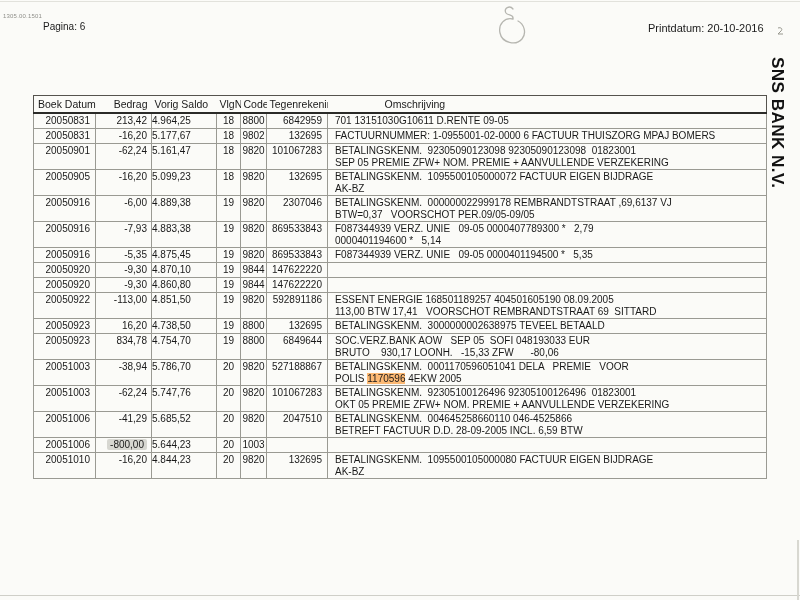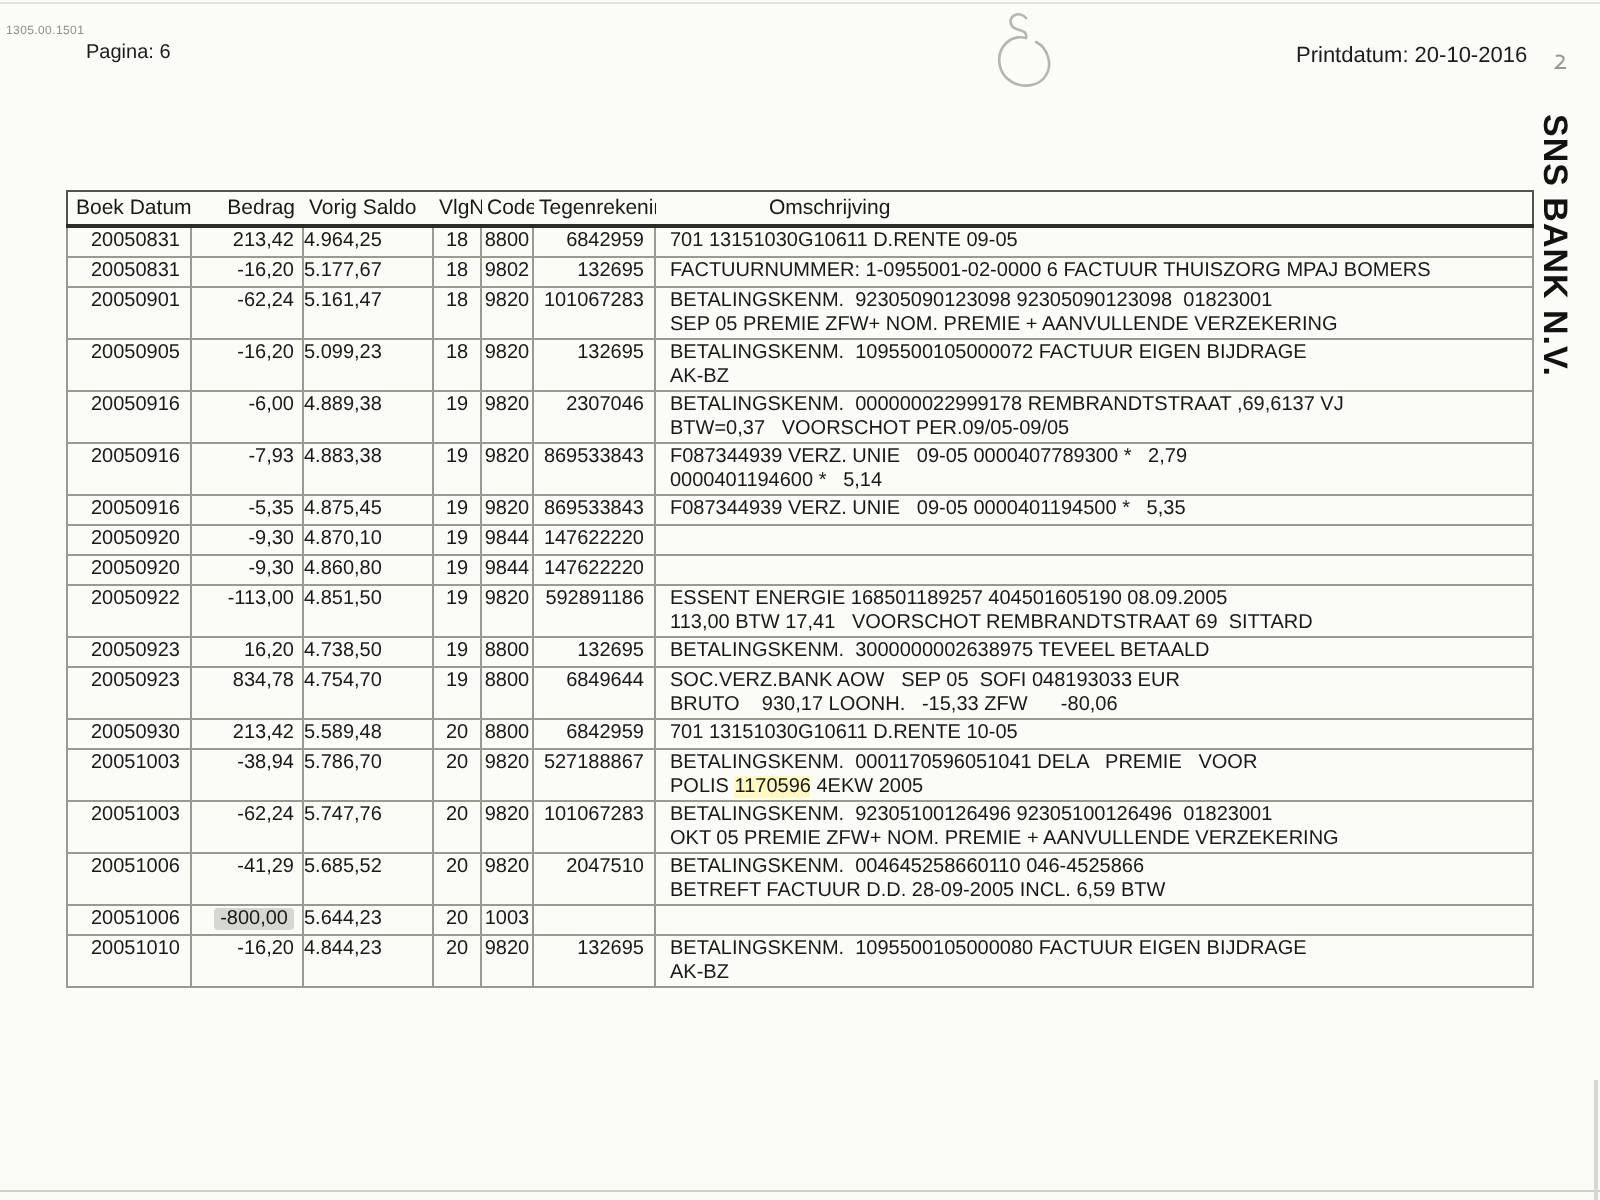--- a/index.html
+++ b/index.html
@@ -50,21 +50,21 @@
   .c-saldo{text-align:left;padding-right:4px !important;margin-left:48px;}
   .c-vlgnr{text-align:center;}
   .c-code{text-align:center;}
   .c-tegenrekening{text-align:right;padding-right:5px !important;}
   .c-omschrijving{text-align:left;padding-left:7px !important;}
   th.c-datum{text-align:left;padding-left:4px !important;}
   th.c-tegenrekening{text-align:center;padding-right:0 !important;}
   th.c-omschrijving{text-align:left;padding-left:57px !important;}
   .oms-line{white-space:pre;}
   .hl-light{background:#d7d7d1;border-radius:2px;padding:0 3px;}
-  .hl-dark{background:#fef9c3;}
+  .hl-dark{background:#fdba74;}
 </style>
 </head>
 <body>
 
 <div class="page-edge-top"></div>
 <div class="page-edge-bottom"></div>
 <div class="page-edge-right"></div>
 
 <div class="form-code">1305.00.1501</div>
 <div class="pagina">Pagina: 6</div>
@@ -229,31 +229,20 @@
         <td class="c-saldo">4.754,70</td>
         <td class="c-vlgnr">19</td>
         <td class="c-code">8800</td>
         <td class="c-tegenrekening">6849644</td>
         <td class="c-omschrijving">
           <div class="oms-line">SOC.VERZ.BANK AOW   SEP 05  SOFI 048193033 EUR</div>
           <div class="oms-line">BRUTO    930,17 LOONH.   -15,33 ZFW      -80,06</div>
         </td>
       </tr>
       <tr>
-        <td class="c-datum">20050930</td>
-        <td class="c-bedrag">213,42</td>
-        <td class="c-saldo">5.589,48</td>
-        <td class="c-vlgnr">20</td>
-        <td class="c-code">8800</td>
-        <td class="c-tegenrekening">6842959</td>
-        <td class="c-omschrijving">
-          <div class="oms-line">701 13151030G10611 D.RENTE 10-05</div>
-        </td>
-      </tr>
-      <tr>
         <td class="c-datum">20051003</td>
         <td class="c-bedrag">-38,94</td>
         <td class="c-saldo">5.786,70</td>
         <td class="c-vlgnr">20</td>
         <td class="c-code">9820</td>
         <td class="c-tegenrekening">527188867</td>
         <td class="c-omschrijving">
           <div class="oms-line">BETALINGSKENM.  0001170596051041 DELA   PREMIE   VOOR</div>
           <div class="oms-line">POLIS <span class="hl-dark">1170596</span> 4EKW 2005</div>
         </td>

